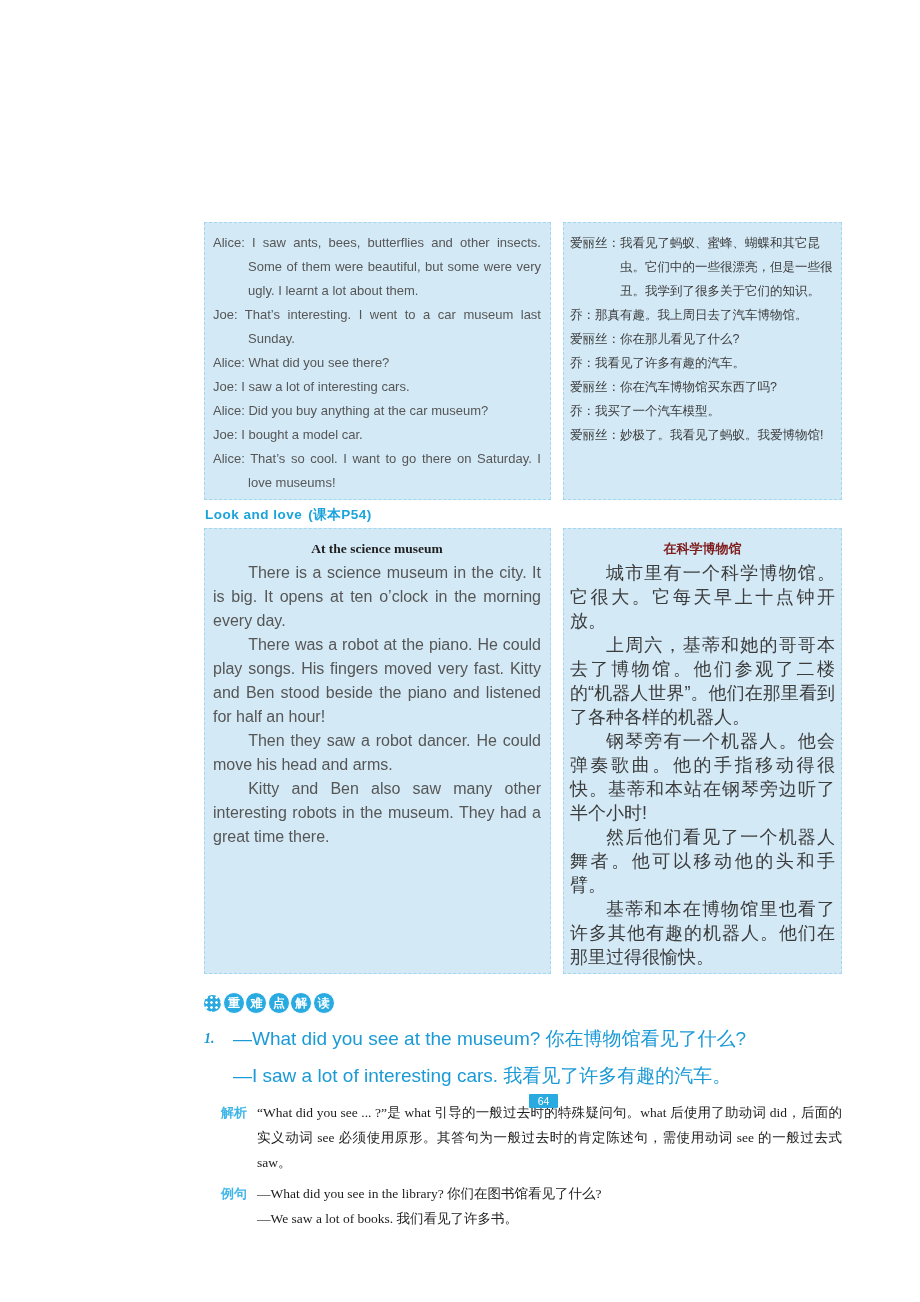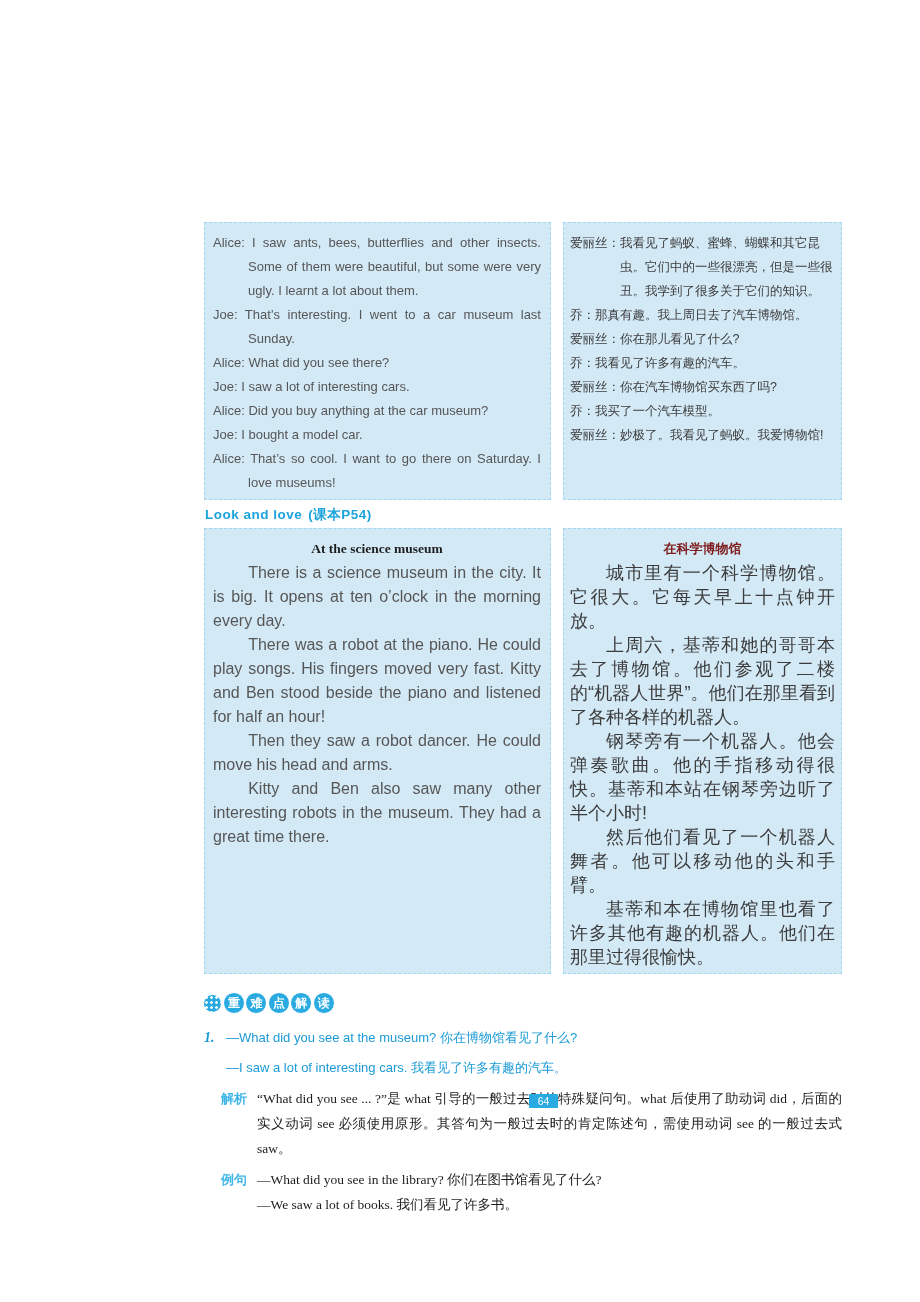--- a/index.html
+++ b/index.html
@@ -70,21 +70,21 @@
     color:#ffffff; font-size:12px; line-height:20px; text-align:center;
     font-weight:bold;
   }
 
   .kp-item { position:relative; margin-top:11px; padding-left:17px; }
   .kp-num {
     position:absolute; left:0; top:0;
     color:#1b9ad6; font-weight:bold; font-size:14px;
     font-family:"Liberation Serif", serif; font-style:italic; line-height:25px;
   }
-  .kp-q, .kp-a { color:#1b9ad6; font-size:13px; line-height:25px; margin:5px; }
+  .kp-q, .kp-a { color:#1b9ad6; font-size:19px; line-height:25px; margin:12px; }
 
   .kp-row { display:flex; margin-top:6px; }
   .kp-label { flex:0 0 30px; color:#3fb6e8; font-size:13px; line-height:25px;font-weight:bold; }
   .kp-body {
     flex:1; margin-left:6px;
     font-family:"Liberation Serif", serif; font-size:13.5px; line-height:25px;
     color:#1c1c1c; text-align:justify;
   }
   .example-line { margin:0; }
 

